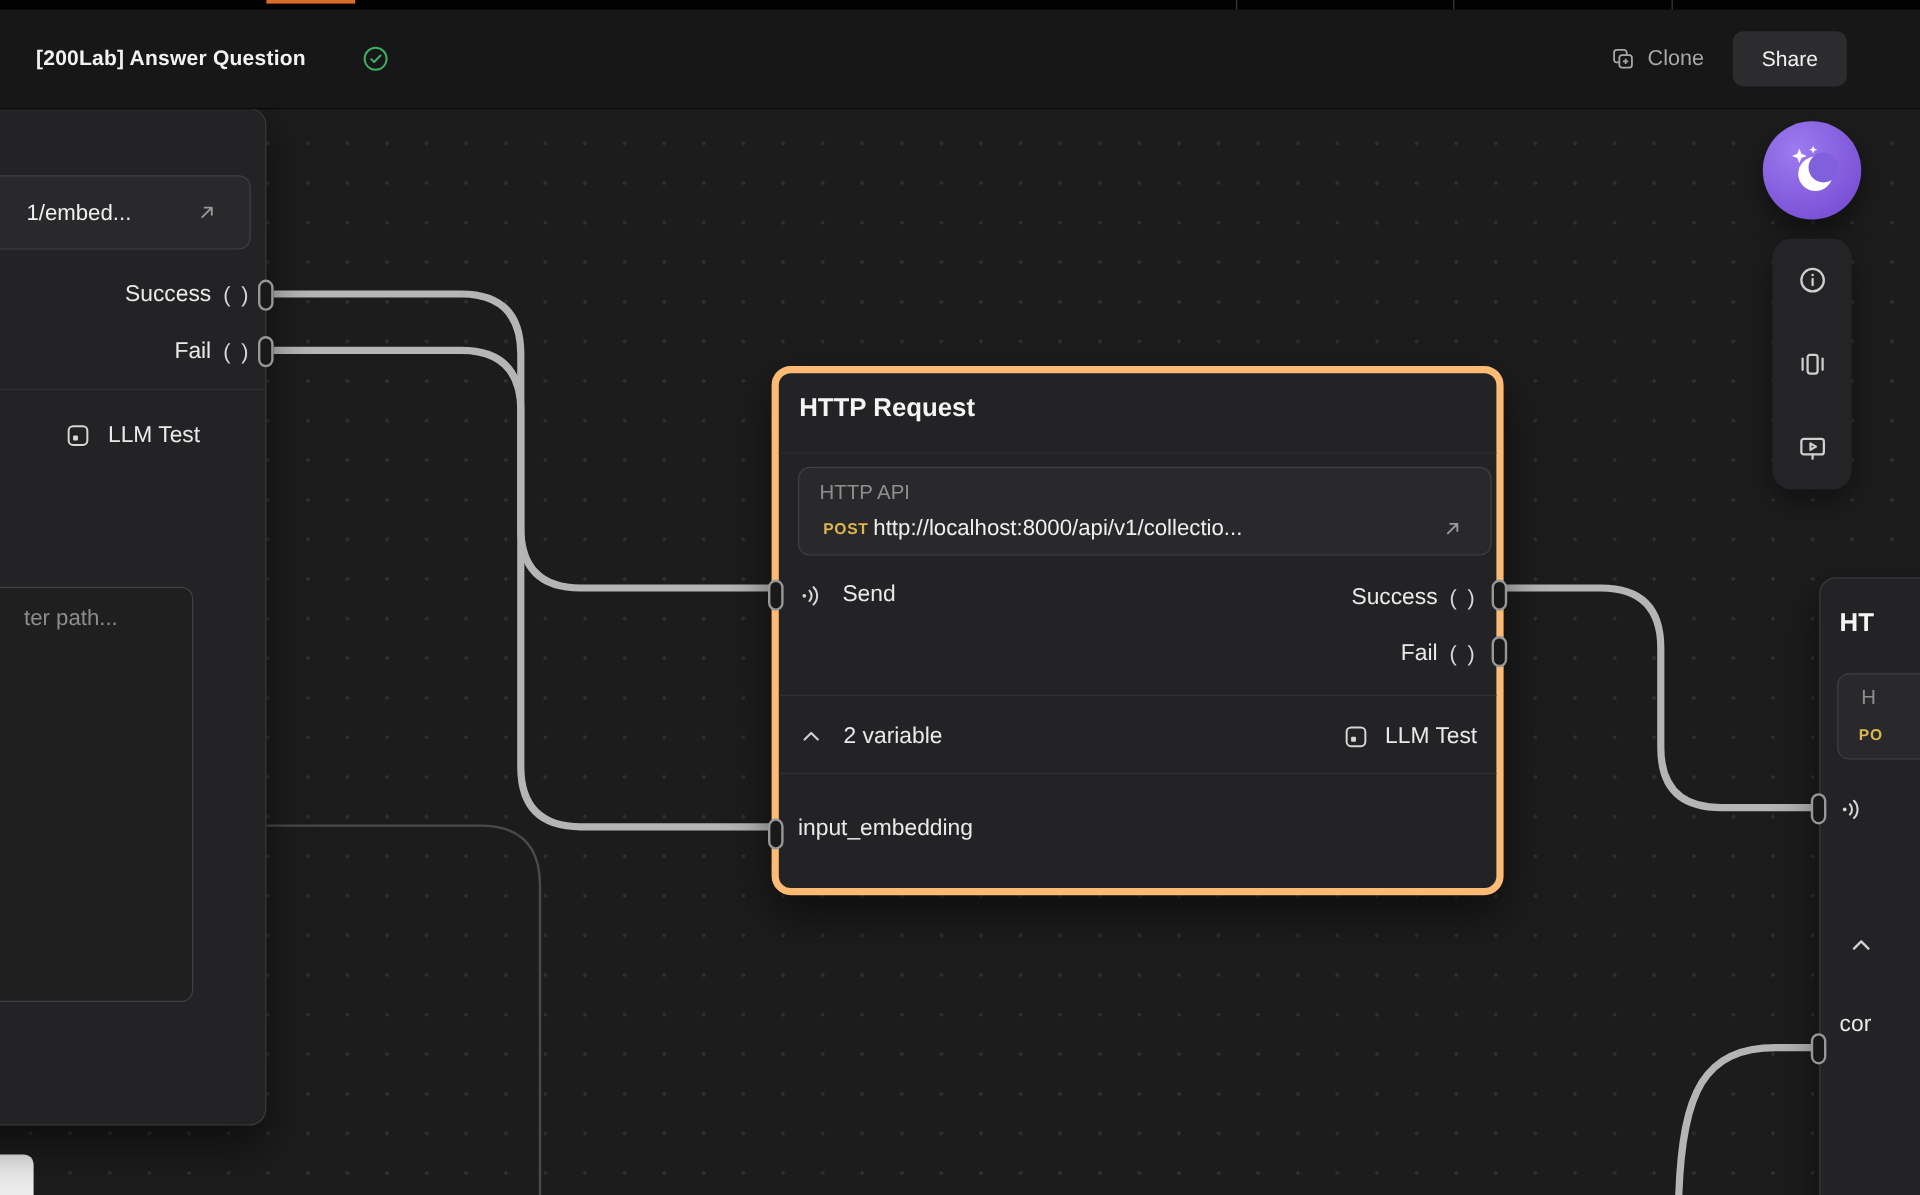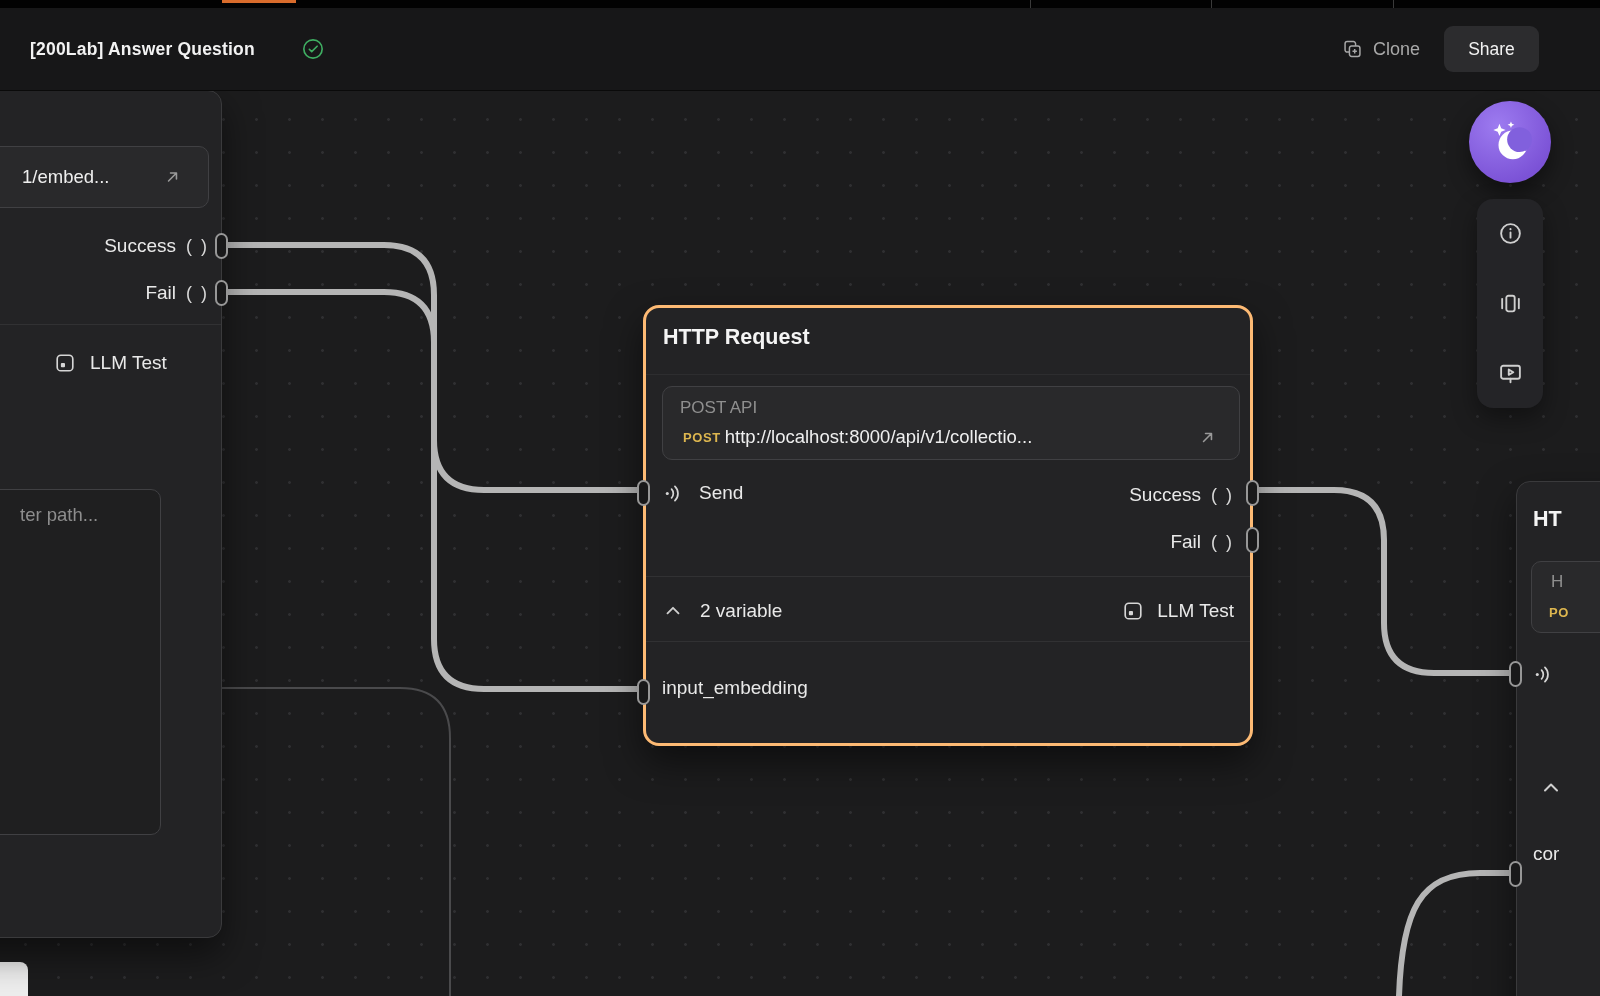--- a/index.html
+++ b/index.html
@@ -25,21 +25,21 @@
 
   
   .canvas{position:absolute;top:90px;left:0;width:1600px;height:906px;background:#1c1c1d;
           background-image:radial-gradient(circle,#2f2f31 1.3px,transparent 1.5px);
           background-size:33px 33px;background-position:9px 13px;z-index:1;}
   .wires{position:absolute;top:0;left:0;width:1600px;height:996px;z-index:5;pointer-events:none;}
 
   
   .node{position:absolute;background:#232325;border:1px solid #3a3a3c;border-radius:14px;
         box-shadow:0 16px 36px rgba(0,0,0,.5);z-index:10;box-sizing:border-box;}
-  .node.selected{border:3px solid #fdba74;border-radius:16px;}
+  .node.selected{border:6px solid #fdba74;border-radius:16px;}
   .n-title{position:absolute;font-size:21.5px;font-weight:700;color:#f4f4f4;}
   .hr{position:absolute;left:0;right:0;height:1px;background:#313133;}
   .field{position:absolute;background:#29292b;border:1px solid #404043;border-radius:10px;box-sizing:border-box;}
   .lbl{font-size:19px;color:#e9e9e9;}
   .gray{color:#8f8f8f;}
   .method{font-size:13px;font-weight:700;color:#ddb64f;letter-spacing:.6px;}
   .url{font-size:18.5px;color:#efefef;white-space:nowrap;}
   .out-row{position:absolute;display:flex;align-items:center;gap:10px;height:30px;}
   .ptype{font-size:18px;color:#d8d8d8;letter-spacing:2px;}
   .port{position:absolute;width:13px;height:26px;background:#19191a;border:2px solid #979797;
@@ -147,21 +147,21 @@
     <div class="field" style="left:20px;top:398px;width:220px;height:346px;background:#1f1f20;">
       <span style="position:absolute;left:78px;top:14px;font-size:18.5px;color:#8d8d8d;">ter path...</span>
     </div>
   </div>
 
   <div class="node selected" style="left:643px;top:305px;width:610px;height:441px;">
     <div class="n-title" style="left:17px;top:17px;">HTTP Request</div>
     <div class="hr" style="top:66px;background:#2d2d2f;"></div>
 
     <div class="field" style="left:16px;top:78px;width:578px;height:74px;">
-      <span class="gray" style="position:absolute;left:17px;top:11px;font-size:17px;">POST API</span>
+      <span class="gray" style="position:absolute;left:17px;top:11px;font-size:17px;">HTTP API</span>
       <div style="position:absolute;left:20px;right:54px;bottom:11px;display:flex;align-items:center;gap:4px;">
         <span class="method">POST</span>
         <span class="url">http://localhost:8000/api/v1/collectio...</span>
       </div>
       <span class="icon" style="position:absolute;right:22px;bottom:12px;">
         <svg viewBox="0 0 24 24" width="19" height="19" fill="none" stroke="#9a9a9a" stroke-width="2">
           <path d="M7 17 L17 7 M9.5 7 H17 V14.5" stroke-linecap="round" stroke-linejoin="round"></path>
         </svg>
       </span>
     </div>

